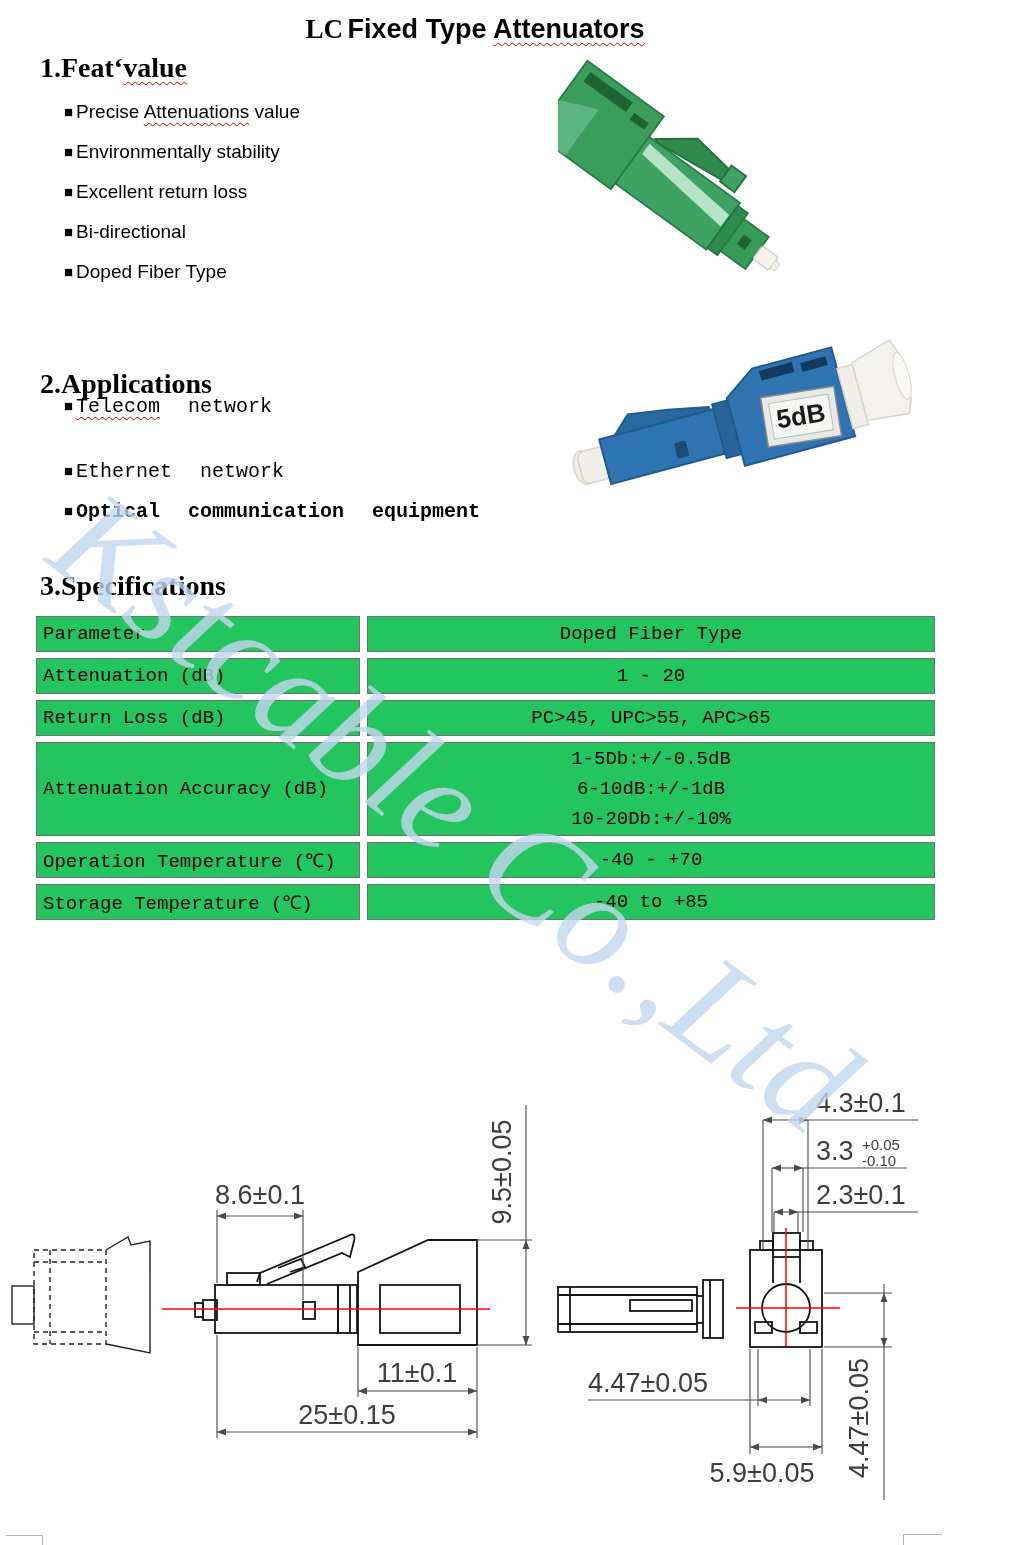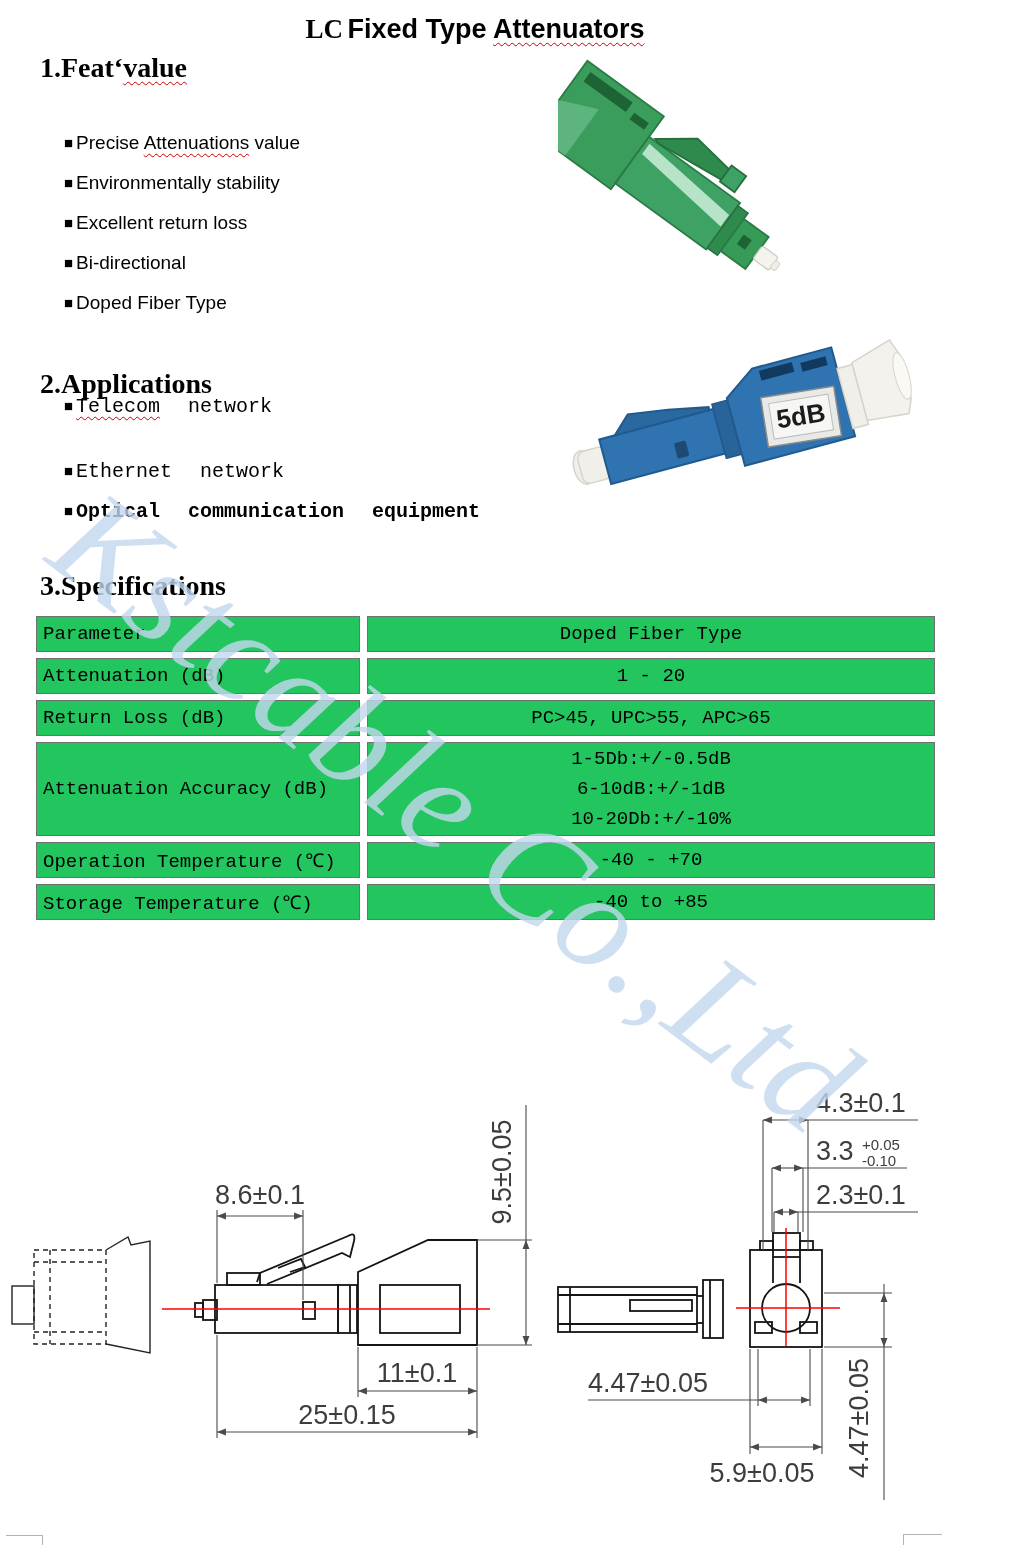--- a/index.html
+++ b/index.html
@@ -8,21 +8,21 @@
   .abs{position:absolute;}
   
   .title{top:14px;left:0;width:950px;text-align:center;white-space:nowrap;}
   .title .lc{font-family:"Liberation Serif",serif;font-size:27px;font-weight:600;}
   .title .main{font-size:27px;font-weight:bold;}
   .wavy{text-decoration-line:underline;text-decoration-style:wavy;
         text-decoration-color:#d00000;text-decoration-thickness:1px;text-underline-offset:4px;}
   
   .sec{left:40px;font-family:"Liberation Serif",serif;font-size:28px;font-weight:bold;white-space:nowrap;}
   
-  .feat{left:64px;font-size:19px;white-space:nowrap;margin-top:31px;}
+  .feat{left:64px;font-size:19px;white-space:nowrap;}
   .bullet{display:inline-block;font-size:15px;margin-right:3px;transform:translateY(-1px);}
   .monoline{font-family:"Liberation Mono",monospace;}
   .comply{left:60px;font-size:19px;word-spacing:16px;white-space:nowrap;}
   .app{left:64px;font-family:"Liberation Mono",monospace;font-size:20px;word-spacing:16px;white-space:nowrap;}
   
   table.spec{position:absolute;left:29px;top:610px;border-collapse:separate;border-spacing:7px 6px;}
   table.spec td{background:#22c55e;border:1px solid #707070;
       font-family:"Liberation Mono",monospace;font-size:19px;padding:0 0 0 6px;}
   table.spec td.c{text-align:center;padding:0;}
   td.p{width:316px;}

